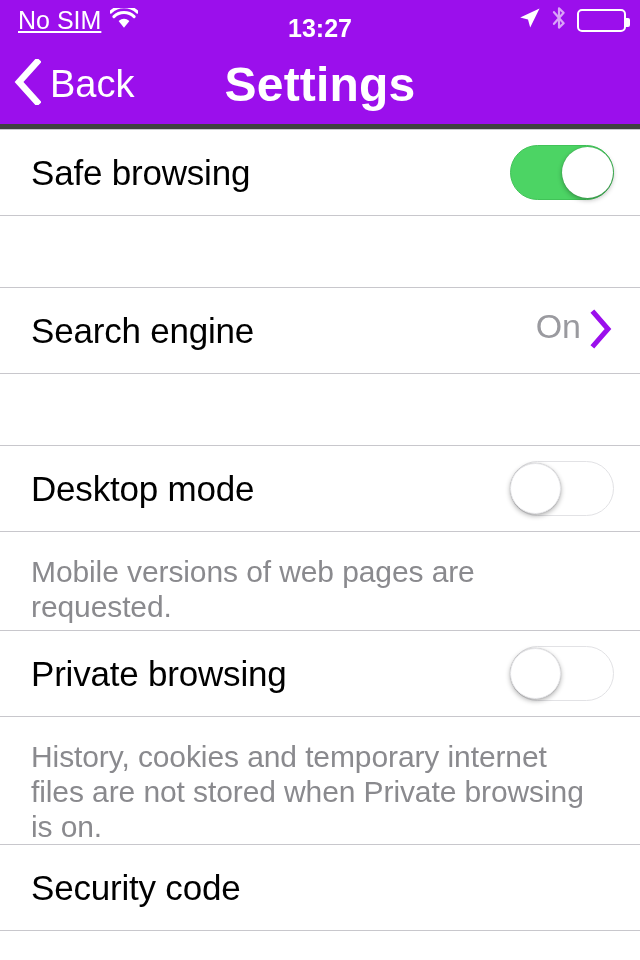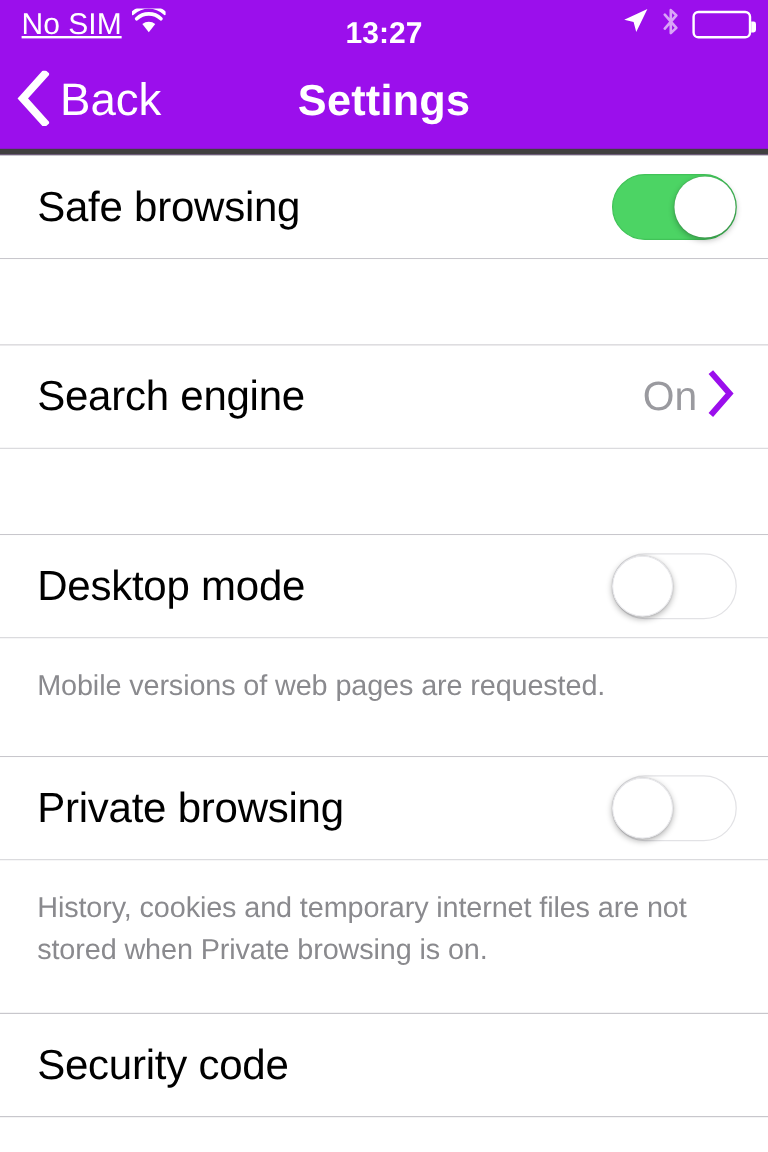--- a/index.html
+++ b/index.html
@@ -131,21 +131,21 @@
   }
   .nav-title {
     position: absolute;
     left: 0; right: 0;
     top: 0;
     height: 88px;
     display: flex;
     align-items: center;
     justify-content: center;
     color: #ffffff;
-    font-size: 36px;
+    font-size: 48px;
     font-weight: bold;
     letter-spacing: 0.2px;
   }
 
   
   .table {
     position: absolute;
     left: 0;
     top: 129px;
     width: 640px;
@@ -171,21 +171,20 @@
   .row-label {
     font-size: 35px;
     font-weight: normal;
     color: #000000;
     letter-spacing: -0.2px;
     line-height: 1;
     flex: 1 1 auto;
   }
   .row-right {
     display: flex;
-    align-items: center;
     gap: 8px;
     flex: 0 0 auto;
     margin-left: 37px;
   }
   .row-value {
     font-size: 34px;
     color: #9a9a9f;
     line-height: 1;
   }
   .disclosure { display:block; }
@@ -222,21 +221,21 @@
   .toggle.off .knob { left: -1px; border: 1px solid #e9e9ec; box-sizing: border-box; }
 
   
   .footer-note {
     background: #ffffff;
     box-sizing: border-box;
     padding: 22px 34px 0 31px;
   }
   .footer-note p {
     margin: 0;
-    font-size: 24px;
+    font-size: 30px;
     line-height: 35px;
     color: #8a8a8e;
     letter-spacing: -0.1px;
   }
 </style>
 </head>
 <body>
 
 <div id="screen">
 

